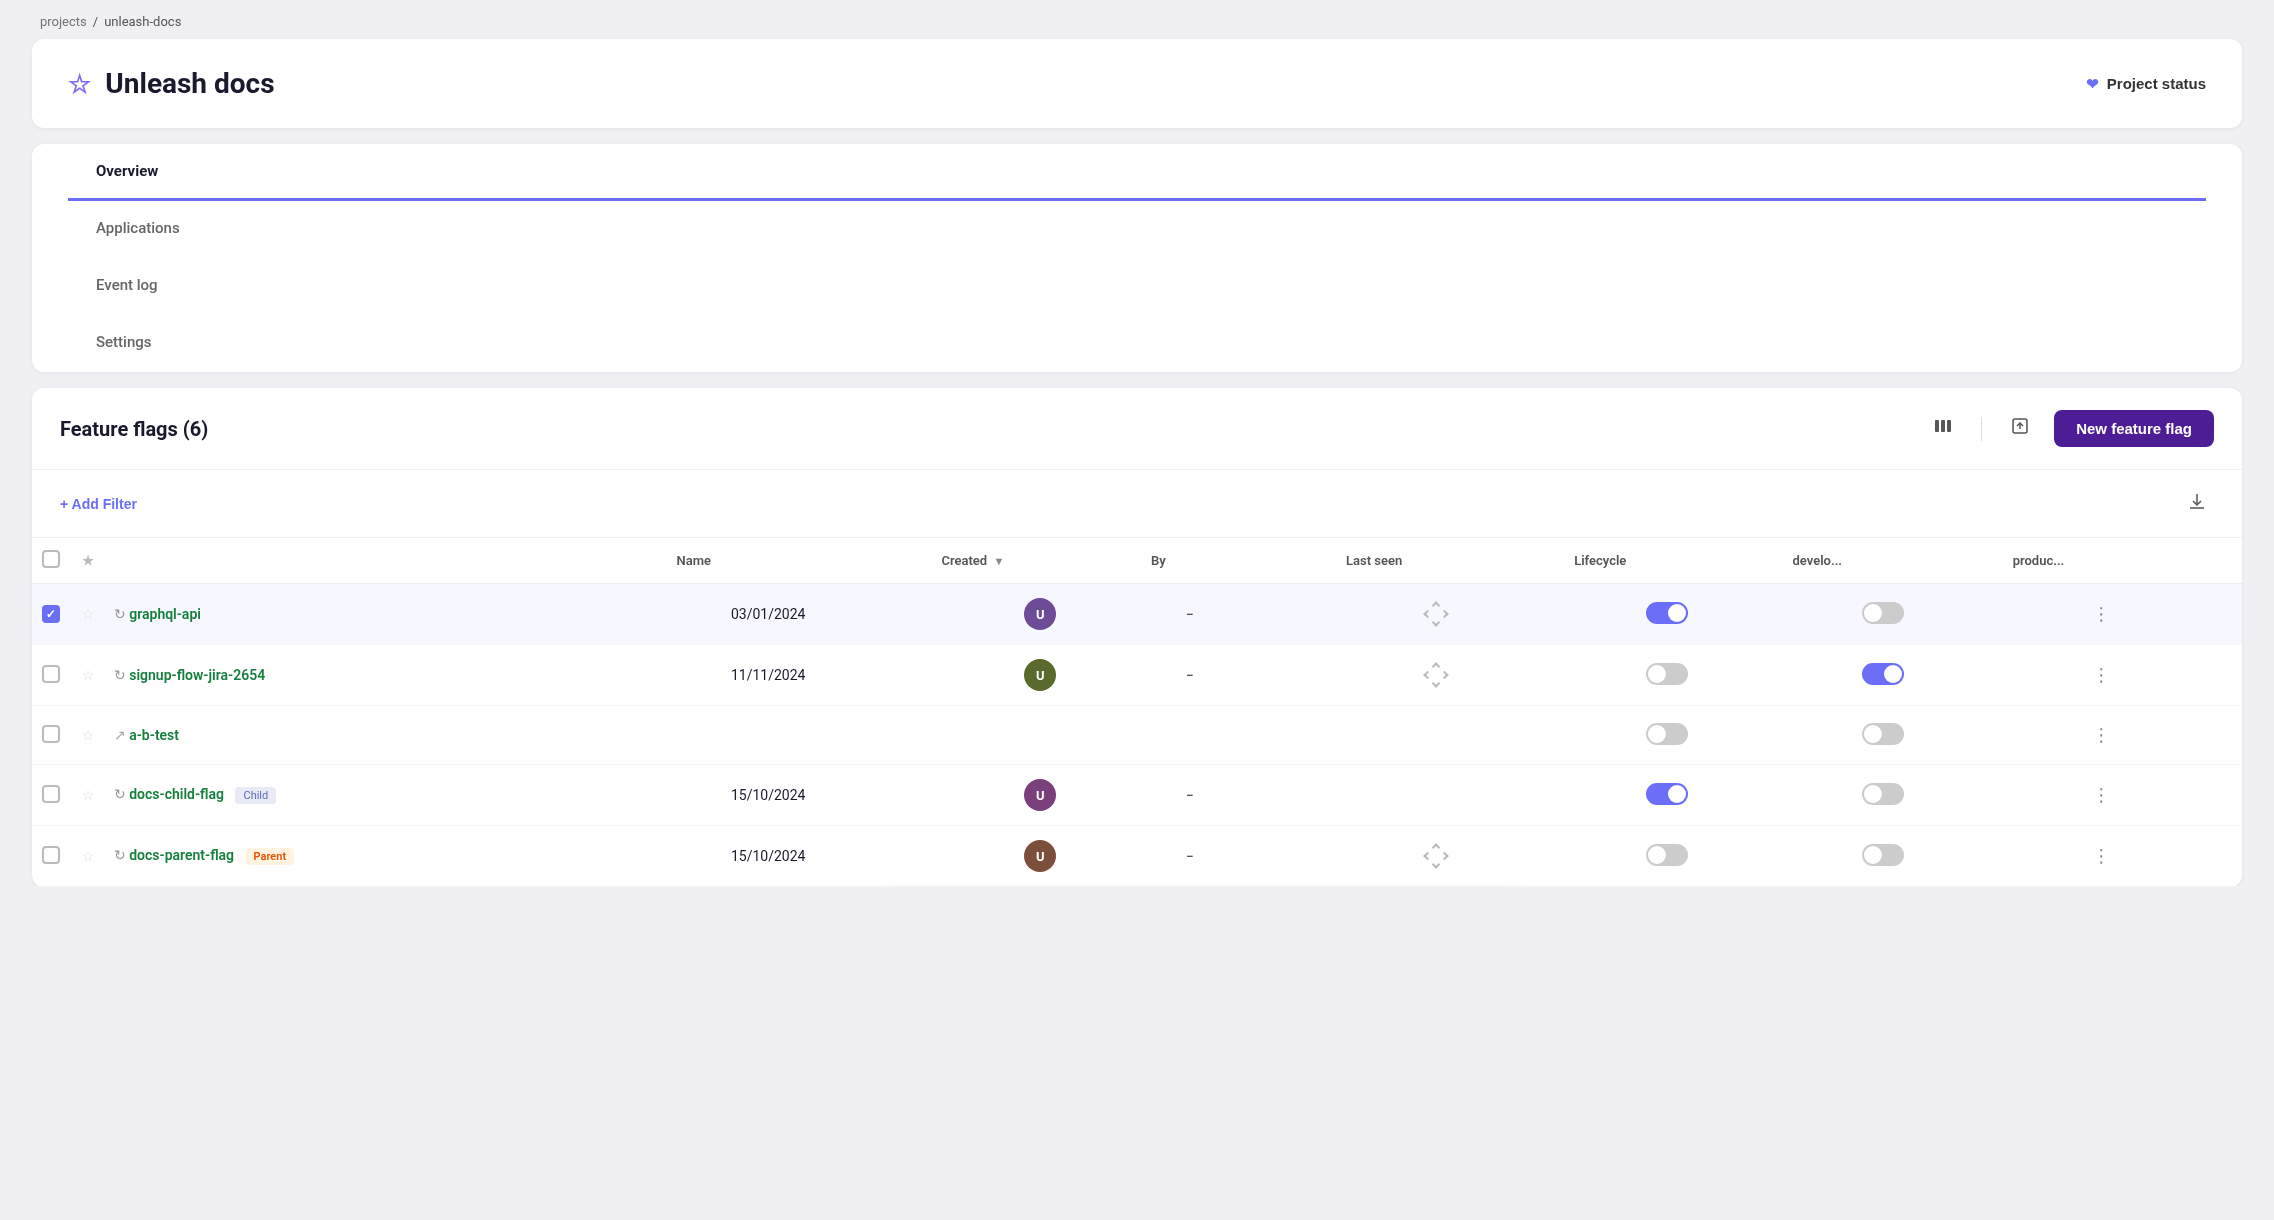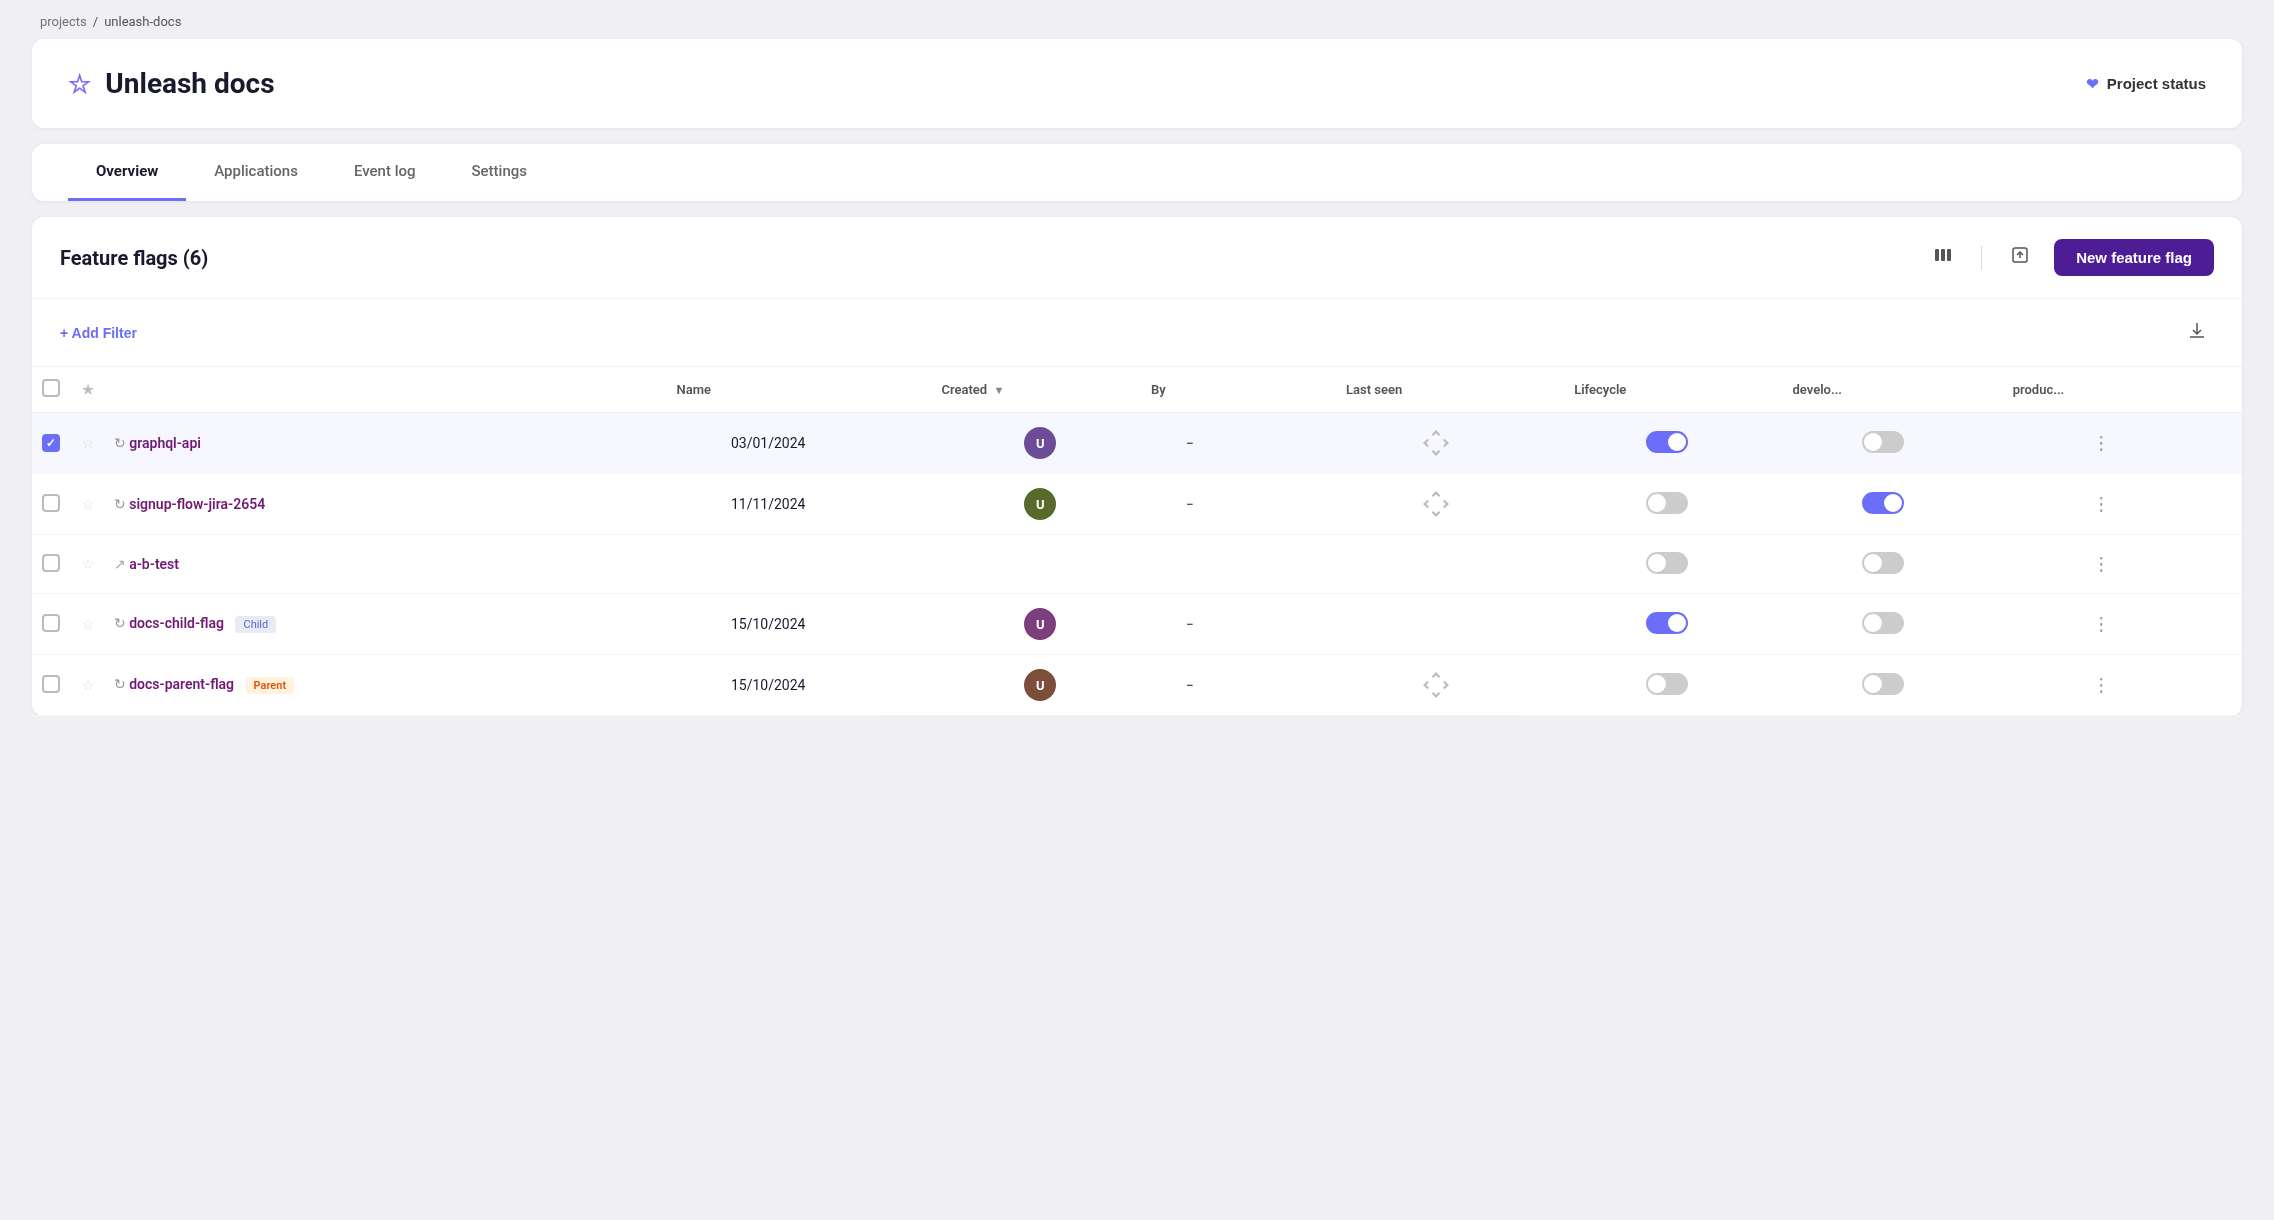--- a/index.html
+++ b/index.html
@@ -59,20 +59,21 @@
     .tabs-card {
       background: #fff;
       margin: 0 32px 16px;
       border-radius: 12px;
       padding: 0 36px;
       box-shadow: 0 1px 4px rgba(0,0,0,0.06);
     }
     .tabs {
       display: flex;
       gap: 0;
+      flex-direction: column;
     }
     .tab {
       padding: 18px 28px;
       font-size: 15px;
       color: #666;
       cursor: pointer;
       border-bottom: 3px solid transparent;
       position: relative;
       white-space: nowrap;
       font-weight: 500;
@@ -195,21 +196,21 @@
       padding: 14px 10px;
       border-bottom: 1px solid #f5f5f8;
       vertical-align: middle;
       font-size: 14px;
     }
     td.name-col { padding-left: 8px; }
     .cb-col { width: 36px; text-align: center; }
     .star-col { width: 36px; text-align: center; }
 
     .flag-name {
-      color: #701a75;
+      color: #15803d;
       font-weight: 600;
       cursor: pointer;
       text-decoration: none;
     }
 
     .child-badge {
       display: inline-block;
       background: #e8eaf6;
       color: #5c6bc0;
       font-size: 11px;

